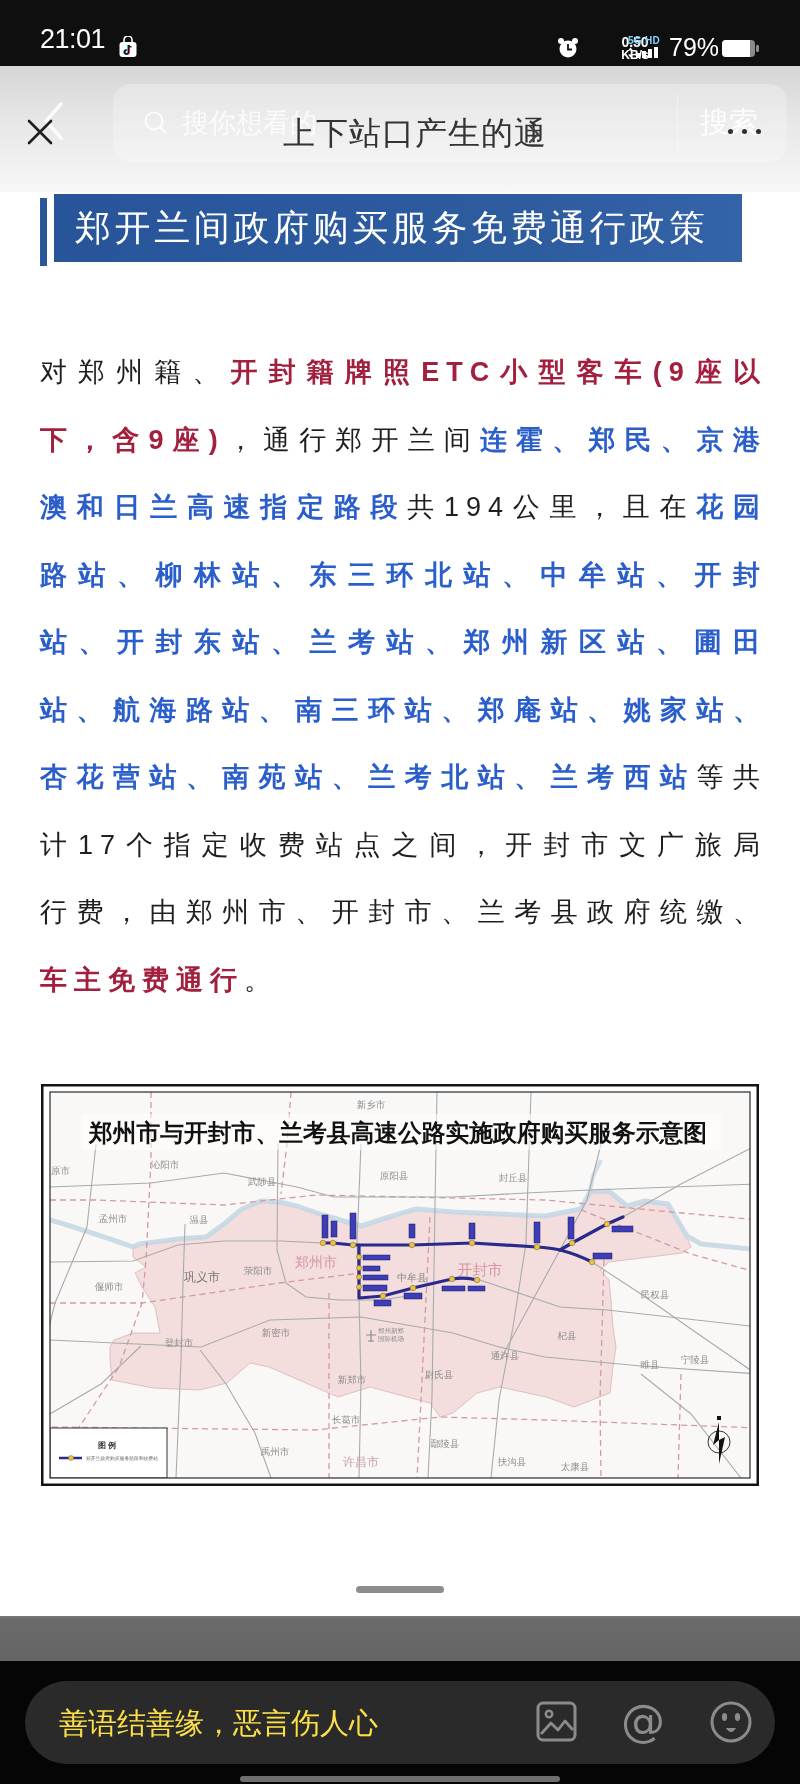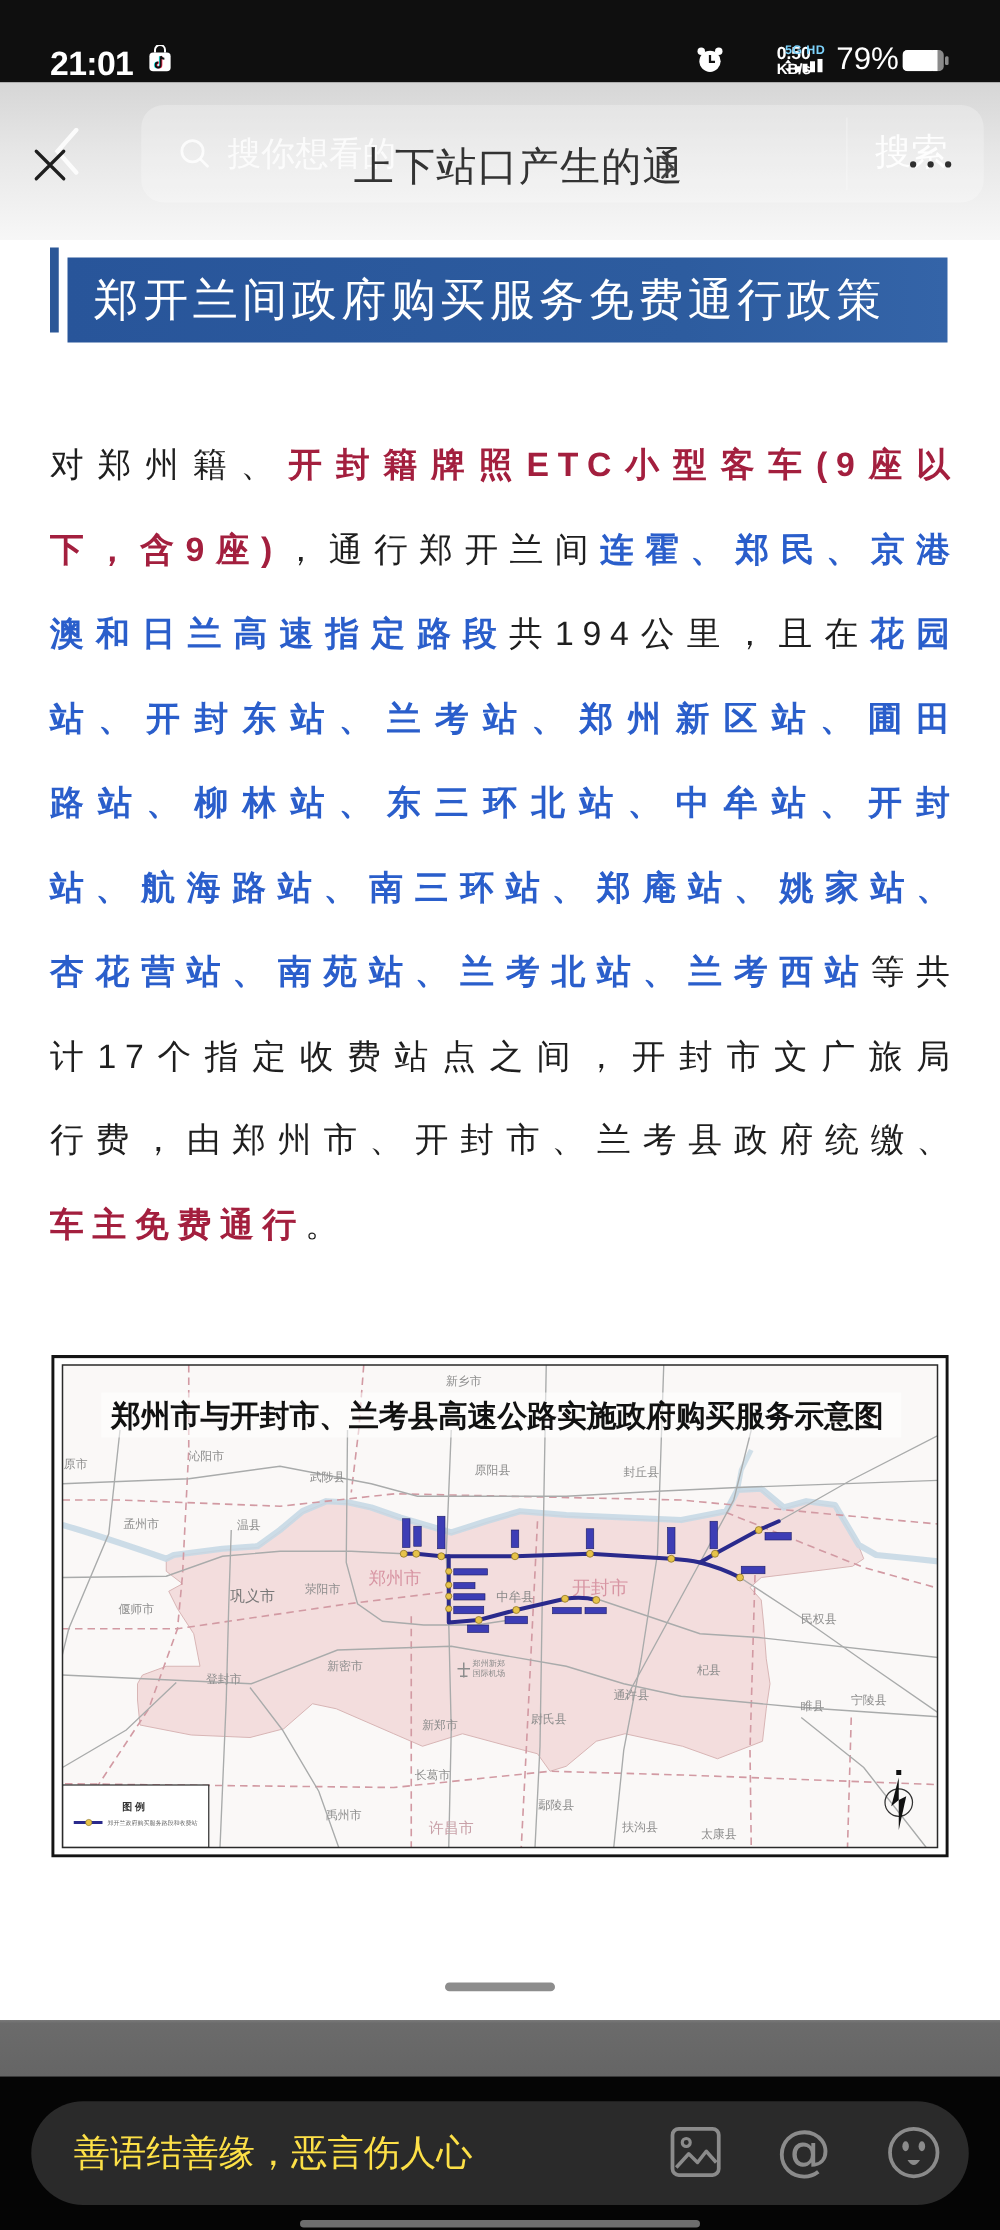--- a/index.html
+++ b/index.html
@@ -4,21 +4,21 @@
 <style>
   html, body { margin:0; padding:0; }
   body {
     width:800px; height:1784px; position:relative; overflow:hidden;
     background:#ffffff;
     font-family:"Liberation Sans","DejaVu Sans",sans-serif;
   }
 
   
   .statusbar { position:absolute; left:0; top:0; width:800px; height:66px; background:#0f0f0f; }
-  .sb-time { position:absolute; left:40px; top:37px; font-size:27px; line-height:28px; font-weight:bold; color:#fff; letter-spacing:-0.5px; }
+  .sb-time { position:absolute; left:40px; top:25px; font-size:27px; line-height:28px; font-weight:normal; color:#fff; letter-spacing:-0.5px; }
   .sb-app { position:absolute; left:118px; top:36px; width:20px; height:22px; }
   .sb-alarm { position:absolute; left:557px; top:37px; width:22px; height:22px; }
   .sb-speed { position:absolute; left:616px; top:35px; width:38px; color:#fff; font-weight:bold; text-align:center; }
   .sb-speed .v { display:block; font-size:14px; line-height:14px; }
   .sb-speed .u { display:block; font-size:12px; line-height:12px; }
   .sb-net { position:absolute; left:628px; top:35px; width:36px; color:#7dd3fc; }
   .sb-net .t { display:block; font-size:10px; line-height:11px; font-weight:bold; letter-spacing:0.3px; }
   .sb-net svg { display:block; margin-top:1px; }
   .sb-batt-pct { position:absolute; left:669px; top:34px; font-size:25px; line-height:26px; color:#fff; }
   .sb-batt { position:absolute; left:722px; top:40px; width:37px; height:17px; }
@@ -35,22 +35,22 @@
   .close-btn { position:absolute; left:25px; top:51px; width:30px; height:30px; }
   .ghost-back { position:absolute; left:42px; top:36px; width:22px; height:38px; }
   .title-wrap { position:absolute; left:283px; top:47px; height:40px; }
   .title { font-size:32px; line-height:40px; color:#333; letter-spacing:1px; white-space:nowrap; }
   .title-chev { position:absolute; left:245px; top:11px; width:12px; height:20px; }
   .more-btn { position:absolute; left:724px; top:58px; width:42px; height:16px; }
   .more-btn i { position:absolute; top:5px; width:5px; height:5px; border-radius:50%; background:#2e2e2e; }
 
   
   .banner-bar { position:absolute; left:40px; top:198px; width:7px; height:68px; background:#2b5797; }
-  .banner { position:absolute; left:54px; top:206px; width:688px; height:68px;
-    background:linear-gradient(90deg,#28559a 0%,#2d5c9f 70%,#3464a8 100%);padding-left:16px; }
+  .banner { position:absolute; left:54px; top:194px; width:688px; height:68px;
+    background:linear-gradient(90deg,#28559a 0%,#2d5c9f 70%,#3464a8 100%); }
   .banner-text { position:absolute; left:21px; top:0; font-size:36px; line-height:68px; color:#fff; letter-spacing:3.6px; white-space:nowrap; }
 
   
   .para { position:absolute; left:40px; top:339px; width:727px; }
   .pline { height:67.5px; line-height:67.5px; font-size:27px; letter-spacing:7px;
     text-align:justify; text-align-last:justify; white-space:normal; }
   .pline.last { text-align-last:left; }
   .seg.normal { color:#1f1f1f; font-weight:normal; }
   .seg.red { color:#a31f3e; font-weight:bold; }
   .seg.blue { color:#2a5ecb; font-weight:600; }
@@ -160,22 +160,22 @@
 
 <div class="banner-bar"></div>
 <div class="banner">
   <span class="banner-text">郑开兰间政府购买服务免费通行政策</span>
 </div>
 
 <div class="para">
   <div class="pline"><span class="seg normal">对郑州籍、</span><span class="seg red">开封籍牌照ETC小型客车(9座以</span></div>
   <div class="pline"><span class="seg red">下，含9座)</span><span class="seg normal">，通行郑开兰间</span><span class="seg blue">连霍、郑民、京港</span></div>
   <div class="pline"><span class="seg blue">澳和日兰高速指定路段</span><span class="seg normal">共194公里，且在</span><span class="seg blue">花园</span></div>
+  <div class="pline"><span class="seg blue">路站、柳林站、东三环北站、中牟站、开封</span></div>
   <div class="pline"><span class="seg blue">站、开封东站、兰考站、郑州新区站、圃田</span></div>
-  <div class="pline"><span class="seg blue">路站、柳林站、东三环北站、中牟站、开封</span></div>
   <div class="pline"><span class="seg blue">站、航海路站、南三环站、郑庵站、姚家站、</span></div>
   <div class="pline"><span class="seg blue">杏花营站、南苑站、兰考北站、兰考西站</span><span class="seg normal">等共</span></div>
   <div class="pline"><span class="seg normal">计17个指定收费站点之间，开封市文广旅局</span></div>
   <div class="pline"><span class="seg normal">行费，由郑州市、开封市、兰考县政府统缴、</span></div>
   <div class="pline last"><span class="seg red">车主免费通行</span><span class="seg normal">。</span></div>
 </div>
 
 <div class="map">
   <svg width="718" height="402" viewBox="0 0 718 402" font-family="Liberation Sans, DejaVu Sans, sans-serif">
     <defs>

